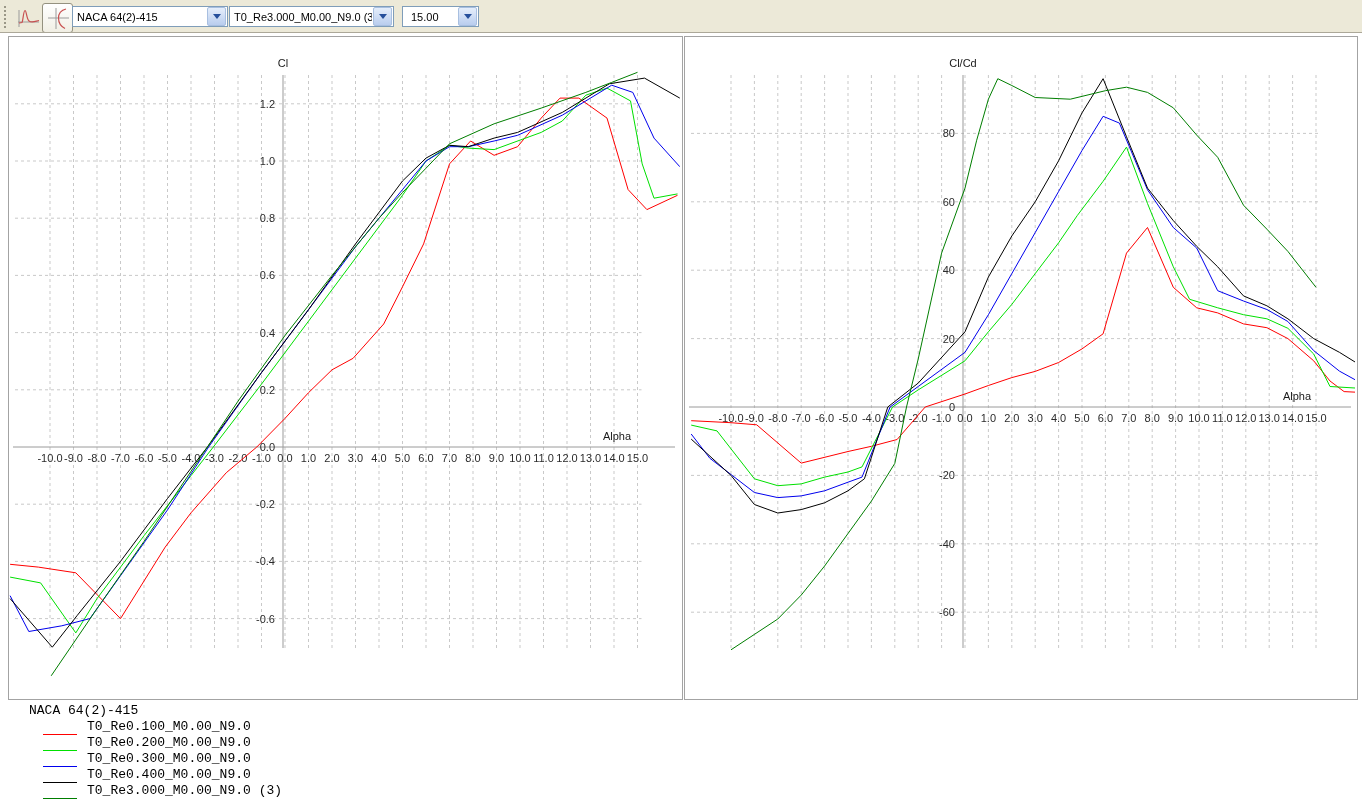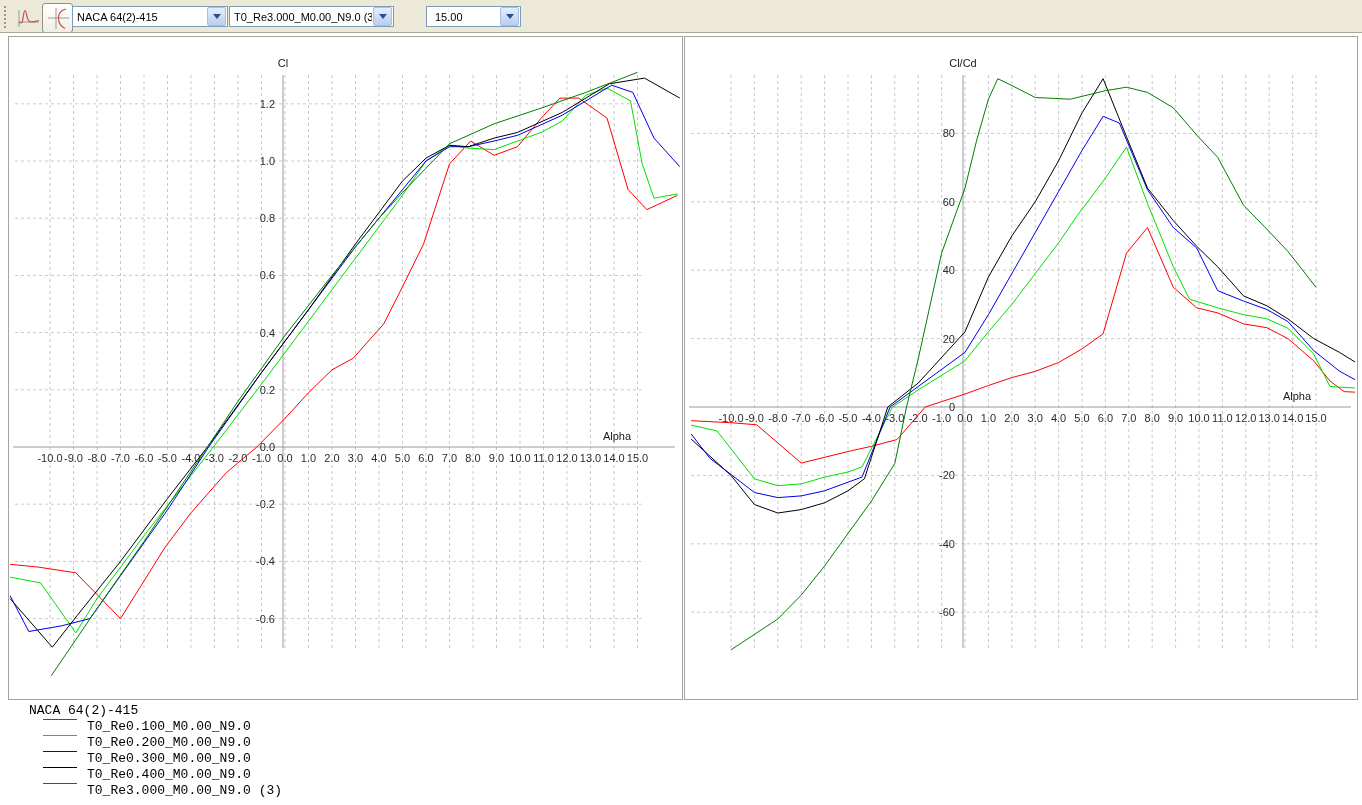--- a/index.html
+++ b/index.html
@@ -30,21 +30,21 @@
   #panel-cl{left:8px;top:3px;width:673px;height:662px;}
   #panel-clcd{left:684px;top:3px;width:672px;height:662px;}
   svg{display:block;}
   .tick-label{font-size:11px;fill:#2b2b2b;}
   .axis-title{font-size:11px;fill:#1a1a1a;}
   
   .legend{position:absolute;left:29px;top:670px;
     font-family:"Liberation Mono","DejaVu Sans Mono",monospace;
     font-size:13px;color:#000;}
   .legend-title{height:16px;line-height:16px;white-space:pre;}
-  .legend-row{height:16px;display:flex;align-items:flex-start;font-family:Liberation Mono, monospace;}
+  .legend-row{height:16px;display:flex;align-items:flex-end;font-family:Liberation Mono, monospace;}
   .legend-swatch{display:inline-block;width:34px;height:1px;margin-left:14px;margin-right:10px;}
   .legend-label{white-space:pre;line-height:16px;}
 </style>
 </head>
 <body>
 
 <div class="toolbar">
   <div class="grip"></div>
   <div class="tbtn" style="left:11px;">
     <span>
@@ -69,21 +69,21 @@
     <span class="combo-btn">
         <span class="combo-arrow"></span>
       </span>
   </div>
   <div class="combo" style="left:229px;width:165px;">
     <span class="combo-text">T0_Re3.000_M0.00_N9.0 (3)</span>
     <span class="combo-btn">
         <span class="combo-arrow"></span>
       </span>
   </div>
-  <div class="combo" style="left:402px;width:95px;margin-left:24px;">
+  <div class="combo" style="left:402px;width:77px;">
     <span class="combo-text" style="padding-left:8px;">15.00</span>
     <span class="combo-btn">
         <span class="combo-arrow"></span>
       </span>
   </div>
 </div>
 
 <div class="client">
   <div class="chart-panel" id="panel-cl">
     <svg id="chart-cl" width="671" height="660">

